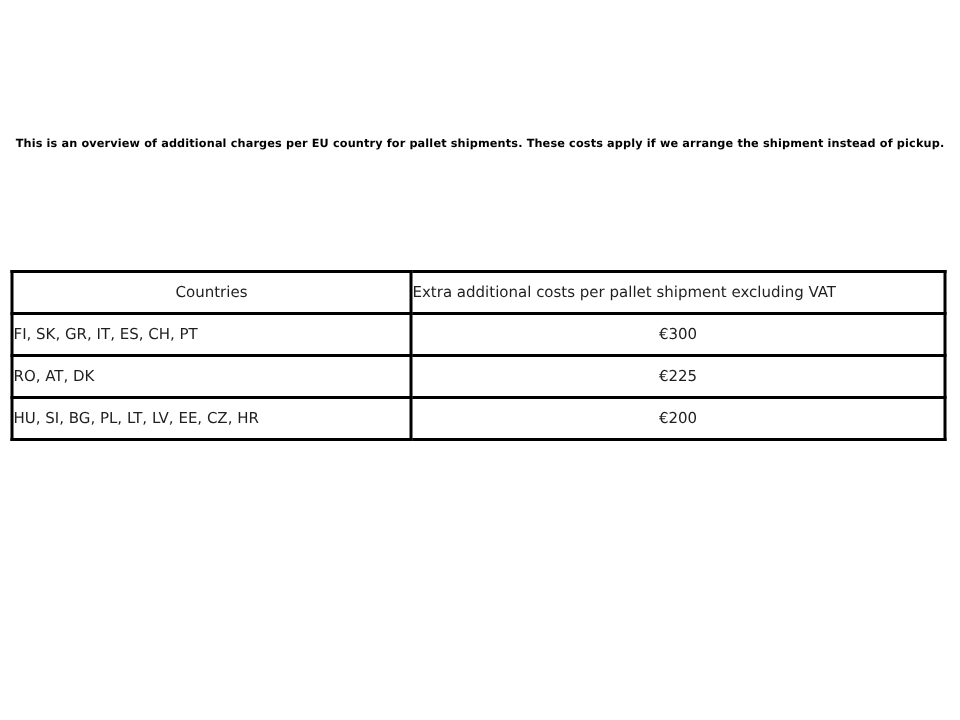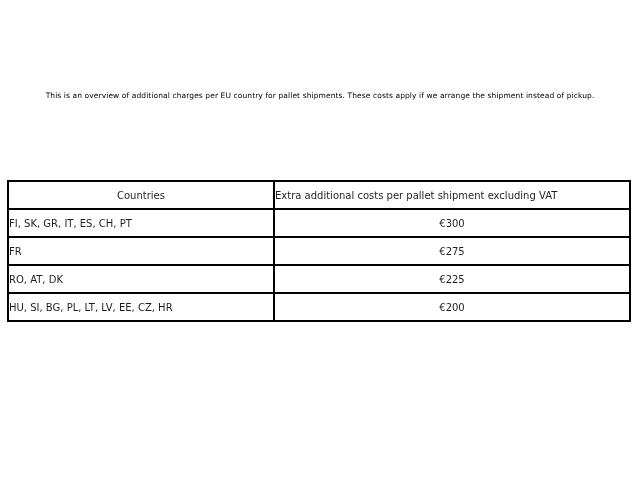--- a/index.html
+++ b/index.html
@@ -14,21 +14,21 @@
     font-family: "DejaVu Sans", sans-serif;
     overflow: hidden;
   }
   .note {
     position: absolute;
     top: 91px;
     left: 0;
     width: 640px;
     text-align: center;
     font-size: 7.5px;
-    font-weight: normal;
+    font-weight: bold;
     color: #000000;
     letter-spacing: 0.1px;
     white-space: nowrap;
   }
   table.charges {
     position: absolute;
     left: 7px;
     top: 180px;
     width: 624px;
     border-collapse: collapse;
@@ -74,24 +74,20 @@
       <th class="col-countries">Countries</th>
       <th class="col-cost">Extra additional costs per pallet shipment excluding VAT</th>
     </tr>
   </thead>
   <tbody>
     <tr>
       <td class="cell-countries">FI, SK, GR, IT, ES, CH, PT</td>
       <td class="cell-cost">€300</td>
     </tr>
     <tr>
-      <td class="cell-countries">FR</td>
-      <td class="cell-cost">€275</td>
-    </tr>
-    <tr>
       <td class="cell-countries">RO, AT, DK</td>
       <td class="cell-cost">€225</td>
     </tr>
     <tr>
       <td class="cell-countries">HU, SI, BG, PL, LT, LV, EE, CZ, HR</td>
       <td class="cell-cost">€200</td>
     </tr>
   </tbody>
 </table>
 

